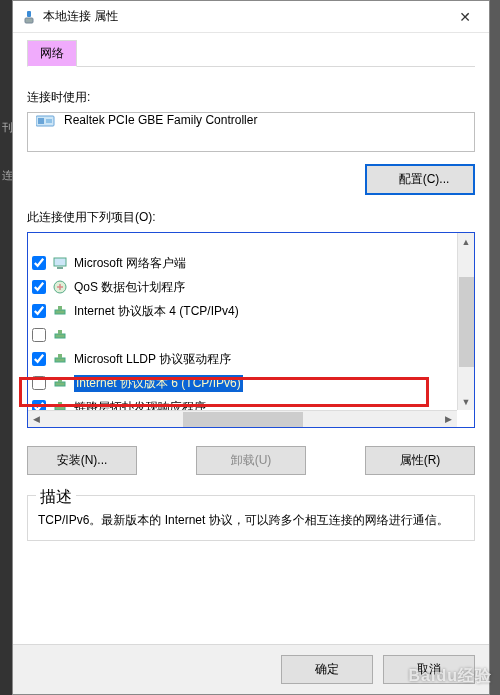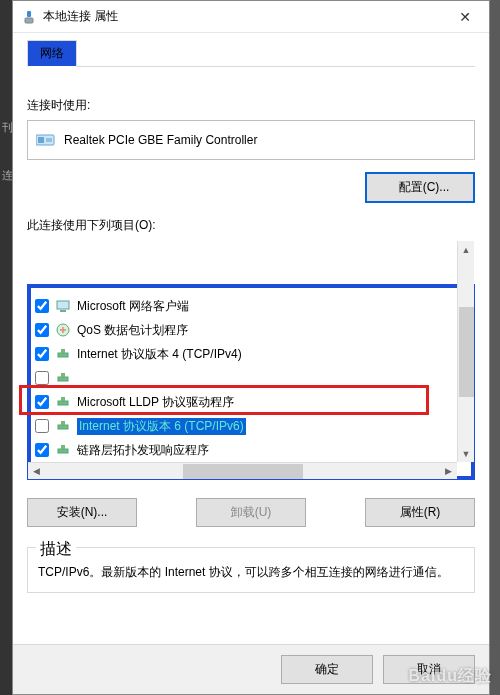--- a/index.html
+++ b/index.html
@@ -54,41 +54,41 @@
     }
     .tabstrip {
       display: flex;
       align-items: flex-end;
       height: 26px;
       position: relative;
     }
     .tab {
       border: 1px solid #d9d9d9;
       border-bottom: 1px solid #fff;
-      background: #1d4ed8;
+      background: #f0abfc;
       padding: 4px 12px;
       font-size: 12px;
       position: relative;
       z-index: 2;
     }
     .tabstrip::after {
       content:"";
       position:absolute;
       left:0; right:0; bottom:0;
       height:1px; background:#d9d9d9;
       z-index:1;
     }
 
-    .section-label { font-size: 12px; margin-top: 24px; }
+    .section-label { font-size: 12px; margin-top: 16px; }
 
     .adapter-box {
       border: 1px solid #bfbfbf;
       height: 40px;
       display: flex;
-      align-items: center;
+      align-items: flex-start;
       padding: 0 8px;
       background: #fff;
       gap: 8px;
     }
     .nic-icon {
       width: 20px; height: 16px;
       display:inline-flex; align-items:center; justify-content:center;
     }
 
     .btn {
@@ -101,41 +101,40 @@
       cursor: default;
       color: #000;
     }
     .btn.disabled { color: #8a8a8a; }
     .btn.primary-outline { border: 2px solid #0a64d6; background:#e1e1e1;padding-left:20px; }
 
     .row-right { display:flex; justify-content:flex-end; margin-top:6px; }
 
     .listbox-wrap { position: relative; }
     .listbox {
-      border: 4px solid #1d4ed8;
+      border: 1px solid #1d4ed8;
       background: #fff;
       height: 196px;
       overflow: hidden;
-      padding: 6px 2px 2px 2px;
-      margin-top: 44px;
+      padding: 18px 2px 2px 2px;
     }
     .list-inner { width: calc(100% - 18px); }
     .li {
       display: flex;
       align-items: center;
       gap: 6px;
       height: 24px;
       padding: 0 2px;
       font-size: 12px;
     }
     .li input[type=checkbox] { width:14px; height:14px; }
     .li .proto-icon { width:16px; height:16px; display:inline-flex; align-items:center; justify-content:center; }
     .li .label { white-space: nowrap; overflow:hidden; }
     .li.selected .label {
-      background: #0a64d6; color:#5eead4;
+      background: #0a64d6; color:#fef9c3;
       padding: 0 2px;
     }
     .scroll-v {
       position:absolute; top:1px; right:1px; bottom:18px; width:17px;
       background:#f0f0f0; border-left:1px solid #ddd;
       display:flex; flex-direction:column; justify-content:space-between; align-items:center;
     }
     .scroll-h {
       position:absolute; left:1px; right:18px; bottom:1px; height:17px;
       background:#f0f0f0; border-top:1px solid #ddd;

